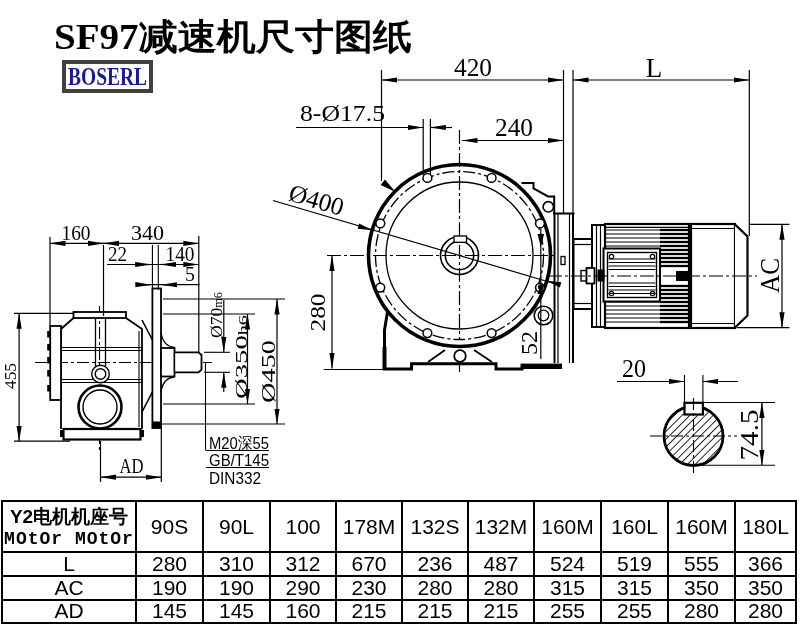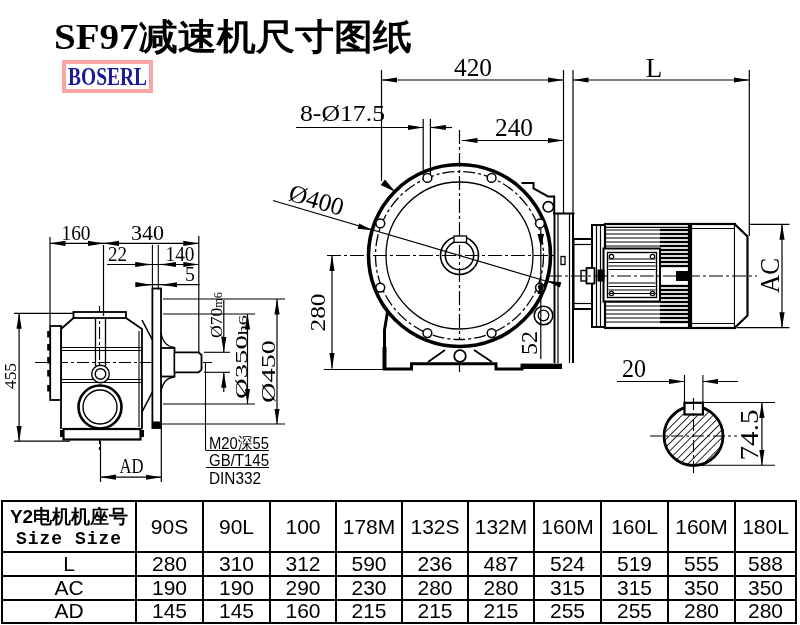--- a/index.html
+++ b/index.html
@@ -1,18 +1,18 @@
 <!DOCTYPE html>
 <html><head>
 <meta charset="utf-8">
 <style>
 html,body{margin:0;padding:0;background:#fff;width:800px;height:625px;overflow:hidden;}
 #page{position:relative;width:800px;height:625px;background:#fff;font-family:"Liberation Serif",serif;}
 #title{position:absolute;left:54px;top:13px;font-size:36px;letter-spacing:3px;transform:scaleX(1.085);transform-origin:left center;font-weight:bold;color:#000;letter-spacing:0px;font-family:"Liberation Serif",serif;}
-#logo{position:absolute;left:62px;top:60px;width:83px;height:25px;border:4px solid #fca5a5;background:#fff;text-align:center;}
+#logo{position:absolute;left:62px;top:60px;width:83px;height:25px;border:4px solid #404040;background:#fff;text-align:center;}
 #draw{position:absolute;left:0;top:0;}
 table{border-collapse:collapse;position:absolute;left:1px;top:500px;table-layout:fixed;}
 td{border:2px solid #000;text-align:center;vertical-align:middle;font-family:"Liberation Sans",sans-serif;font-size:21px;line-height:20px;color:#000;padding:0;}
 .hd1{font-size:19px;font-weight:bold;line-height:24px;}
 .hd2{font-family:"Liberation Mono",monospace;font-size:18px;font-weight:bold;letter-spacing:1px;}
 </style>
 </head>
 <body>
 <div id="page">
 <div id="title">SF97减速机尺寸图纸</div>
@@ -323,45 +323,45 @@
         <col style="width:66px">
         <col style="width:67px">
         <col style="width:67px">
         <col style="width:67px">
         <col style="width:61px">
       </colgroup>
 <tbody>
         <tr style="height:51px">
           <td>
             <div class="hd1">Y2电机机座号</div>
-            <div class="hd2">Size Size</div>
+            <div class="hd2">MOtOr MOtOr</div>
           </td>
           <td>90S</td>
           <td>90L</td>
           <td>100</td>
           <td>178M</td>
           <td>132S</td>
           <td>132M</td>
           <td>160M</td>
           <td>160L</td>
           <td>160M</td>
           <td>180L</td>
         </tr>
 <tr style="height:23.5px">
           <td>L</td>
           <td>280</td>
           <td>310</td>
           <td>312</td>
-          <td>590</td>
+          <td>670</td>
           <td>236</td>
           <td>487</td>
           <td>524</td>
           <td>519</td>
           <td>555</td>
-          <td>588</td>
+          <td>366</td>
         </tr>
 <tr style="height:24px">
           <td>AC</td>
           <td>190</td>
           <td>190</td>
           <td>290</td>
           <td>230</td>
           <td>280</td>
           <td>280</td>
           <td>315</td>

